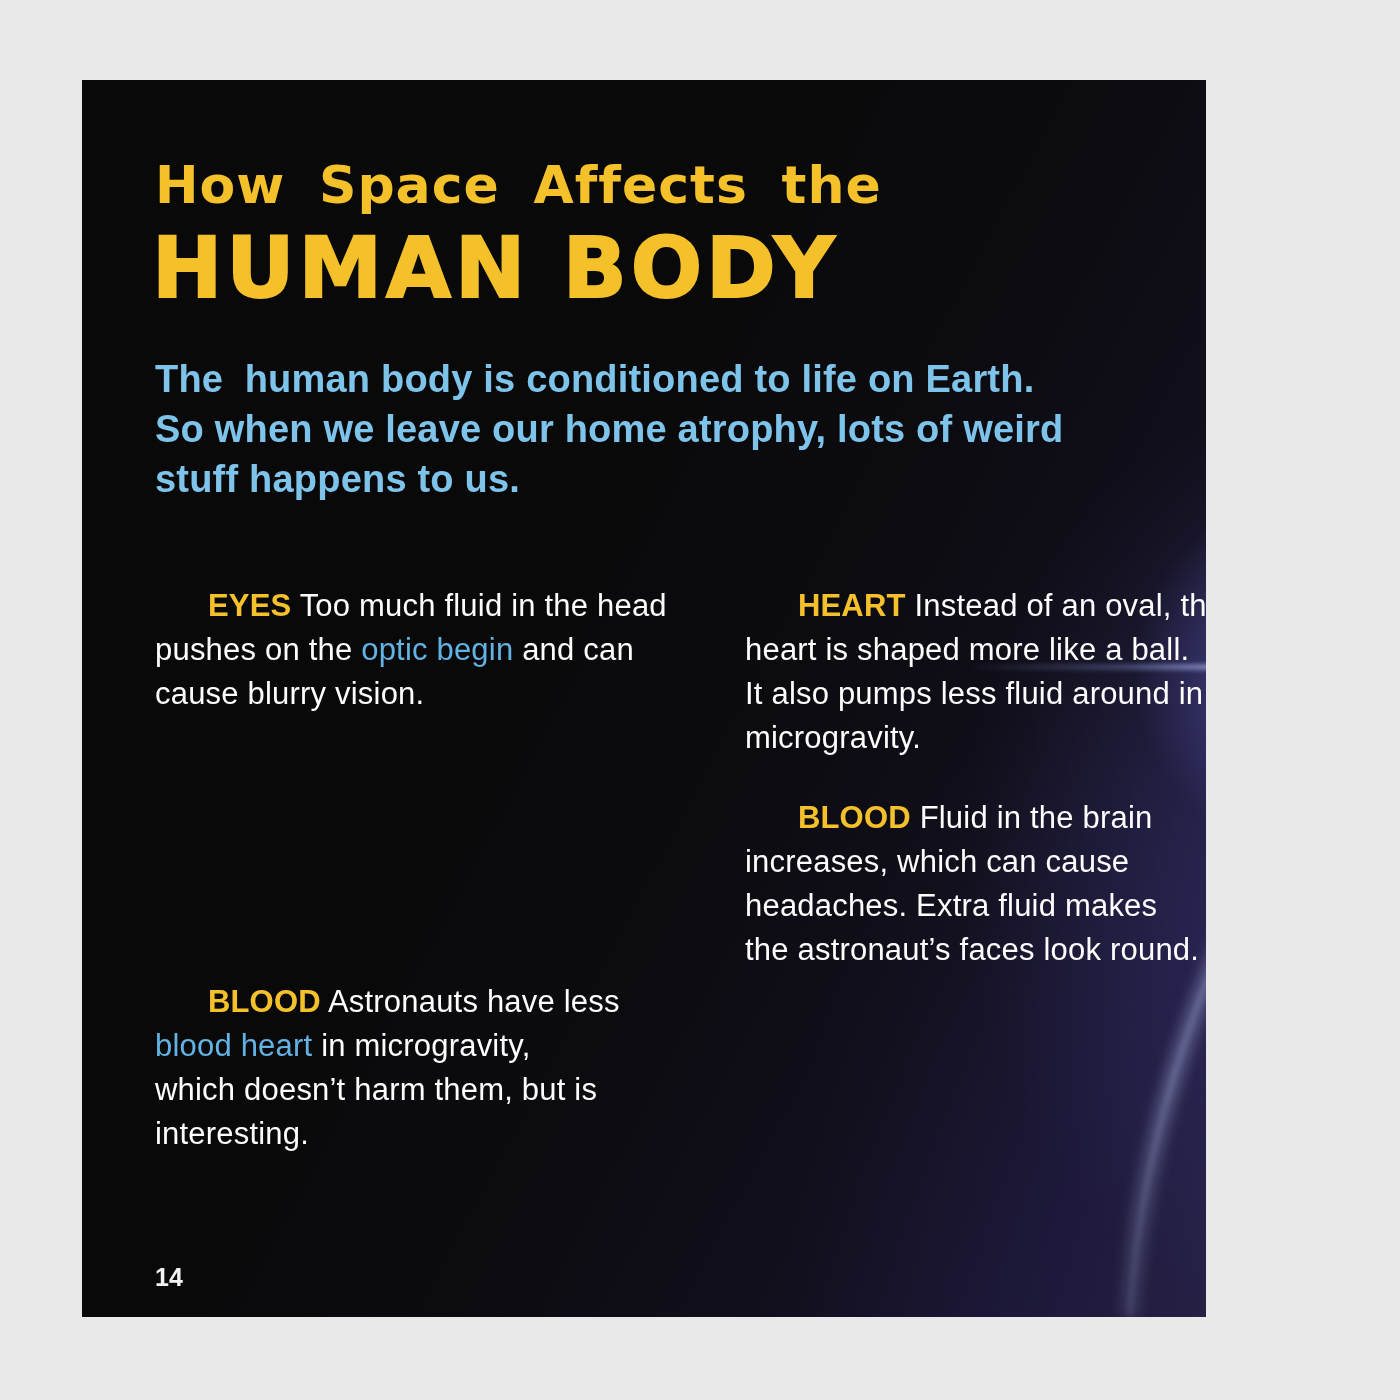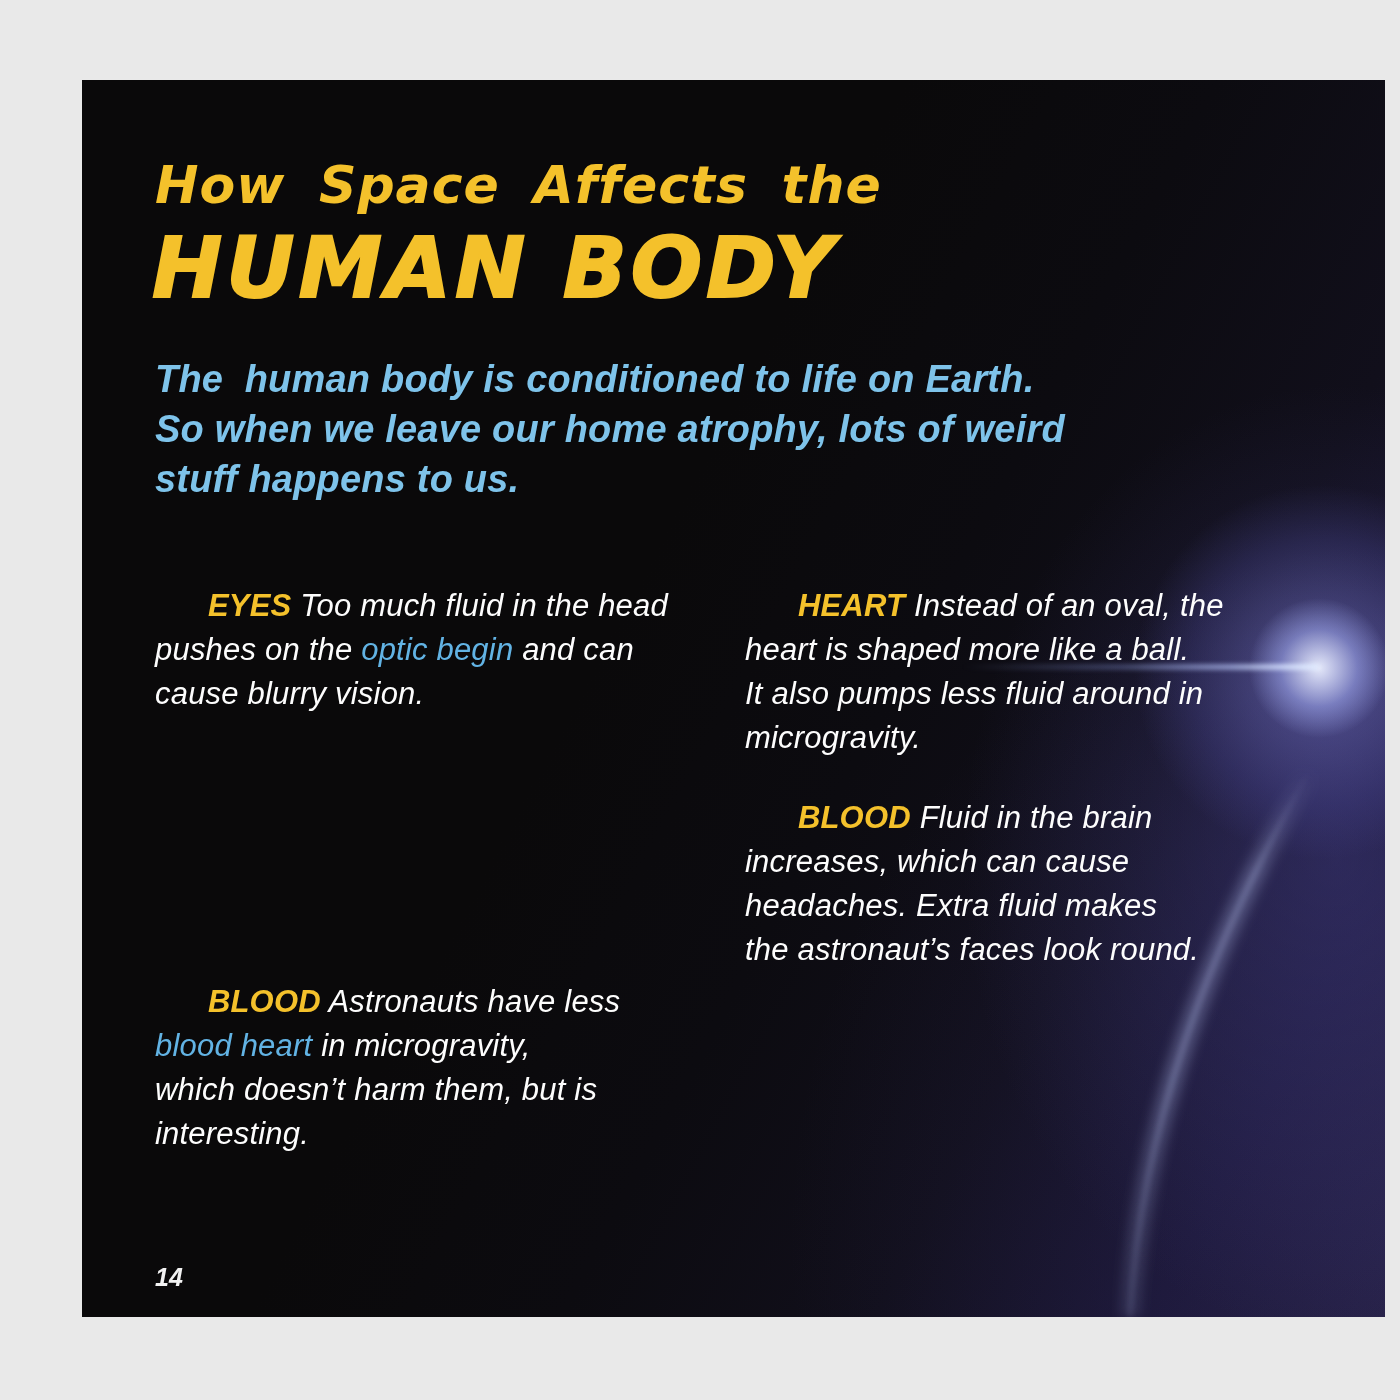--- a/index.html
+++ b/index.html
@@ -8,30 +8,29 @@
     background: #e9e9e9;
     font-family: "Liberation Sans", sans-serif;
     overflow: hidden;
   }
   .stage { position: relative; width: 1400px; height: 1400px; }
 
   
   .page {
     position: absolute;
     left: 82px; top: 80px;
-    width: 1303px; height: 1237px;
+    width: 1124px; height: 1237px;
     background-color: #0a090a;
     background-image:
       radial-gradient(circle 70px  at 1237px 588px, rgba(236,240,255,0.95), rgba(165,175,245,0.5) 55%, rgba(120,130,220,0) 100%),
       radial-gradient(circle 240px at 1240px 592px, rgba(128,128,215,0.55), rgba(82,80,165,0.28) 55%, rgba(60,60,130,0) 78%),
       radial-gradient(ellipse 520px 660px at 1255px 780px, rgba(70,66,140,0.42), rgba(70,66,140,0) 72%),
       radial-gradient(ellipse 820px 920px at 1330px 1160px, rgba(56,50,112,0.34), rgba(56,50,112,0) 76%),
       linear-gradient(118deg, #0a090a 42%, #0c0b10 58%, #110f1b 74%, #181430 88%, #201b38 100%);
     overflow: hidden;
-    font-style: italic;
   }
 
   
   .flare-streak {
     position: absolute;
     left: 880px; top: 584px;
     width: 357px; height: 6px;
     background: linear-gradient(to right,
       rgba(140,160,255,0) 0%,
       rgba(160,180,255,0.28) 45%,

